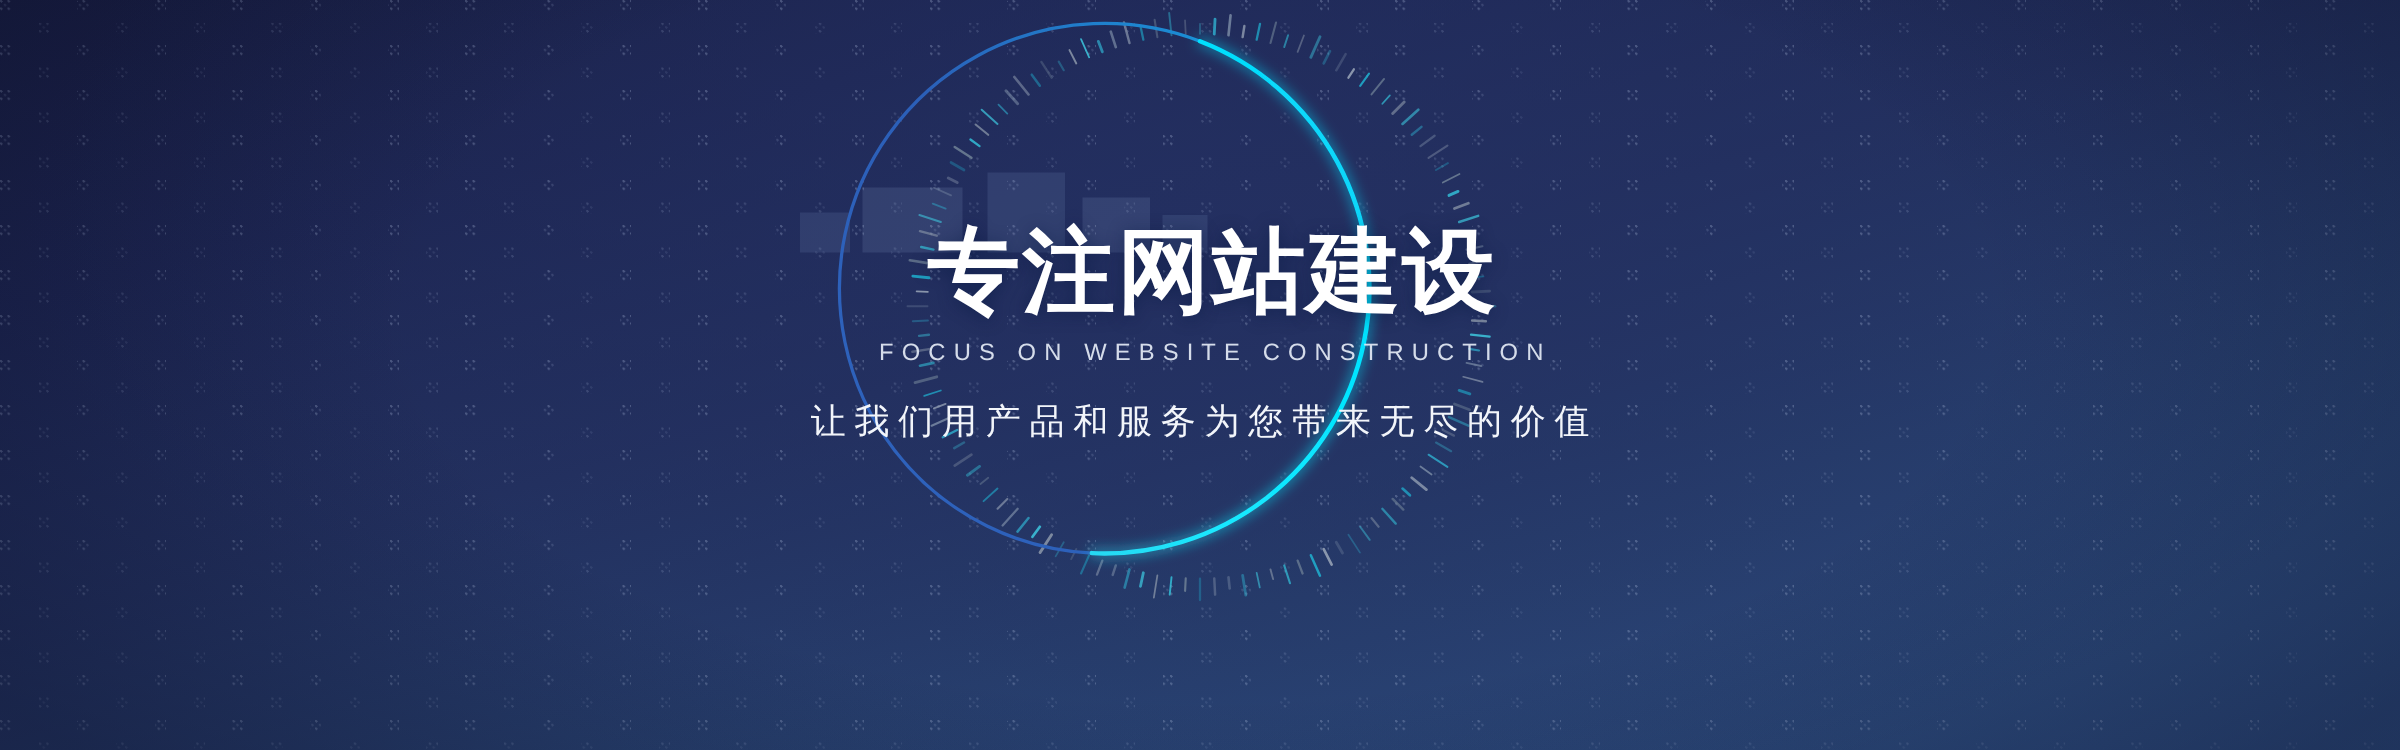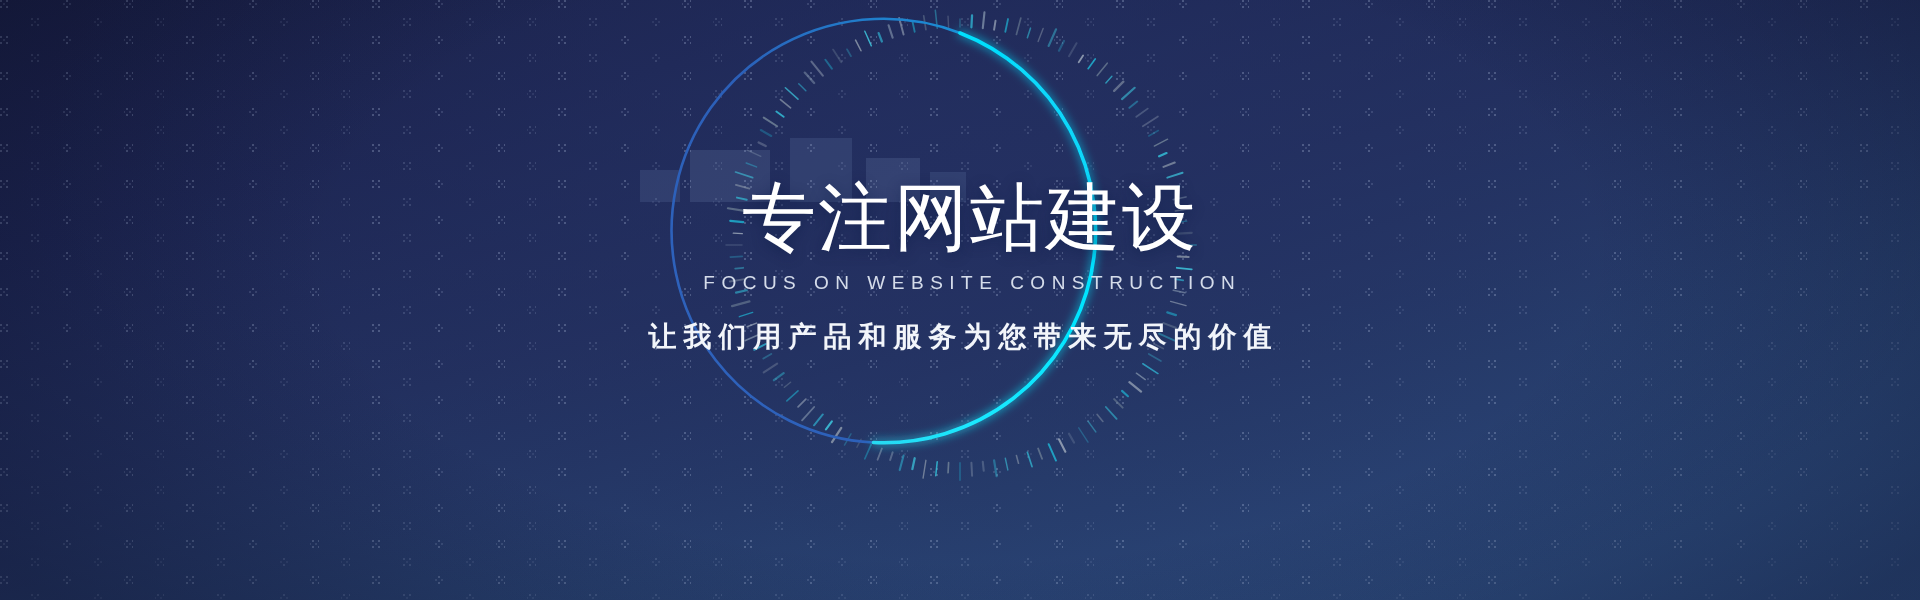--- a/index.html
+++ b/index.html
@@ -77,21 +77,21 @@
   .content {
     position:absolute;
     left:0; right:0;
     top:178px;
     text-align:center;
     z-index:6;
   }
   .title {
     font-family:"DejaVu Sans", sans-serif;
     font-size:74px;
-    font-weight:normal;
+    font-weight:bold;
     color:#ffffff;
     letter-spacing:2px;
     line-height:1.06;
     text-shadow:0 2px 14px rgba(0,20,60,0.45);
     white-space:nowrap;
     margin-left:20px;
   }
   .subtitle-en {
     margin-top:16px;
     font-family:"Liberation Sans", sans-serif;
@@ -101,21 +101,21 @@
     letter-spacing:6.5px;
     text-indent:6.5px;
     white-space:nowrap;
     opacity:0.95;
     margin-left:18px;
   }
   .tagline {
     margin-top:24px;
     font-family:"DejaVu Sans", sans-serif;
     font-size:28px;
-    font-weight:700;
+    font-weight:400;
     color:#f2f5fa;
     letter-spacing:7px;
     text-indent:7px;
     white-space:nowrap;
   }
 </style>
 </head>
 <body>
 
 <div class="banner">

